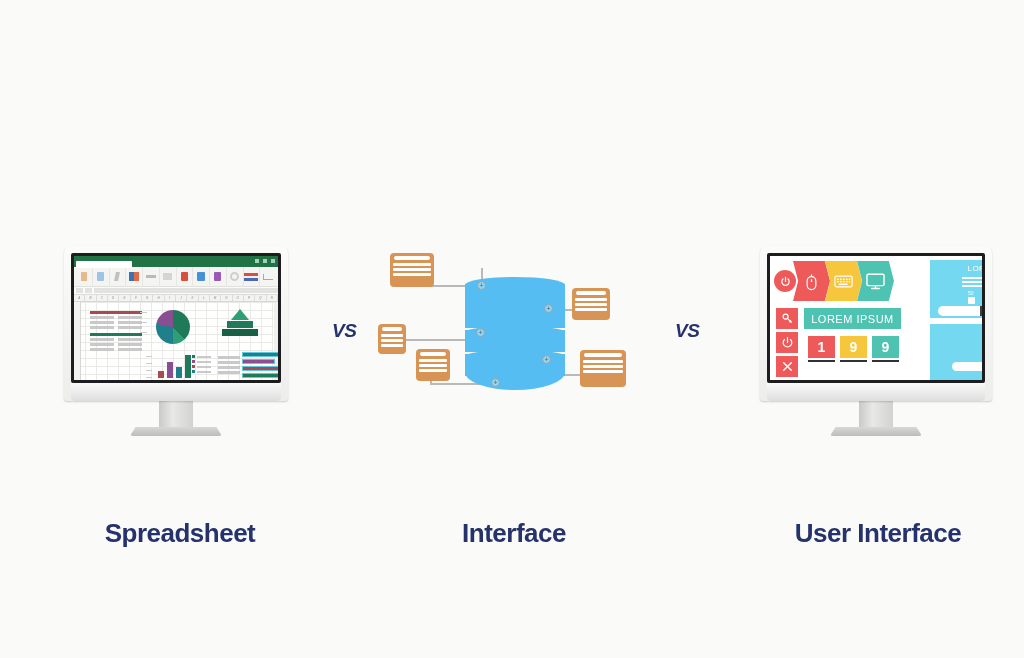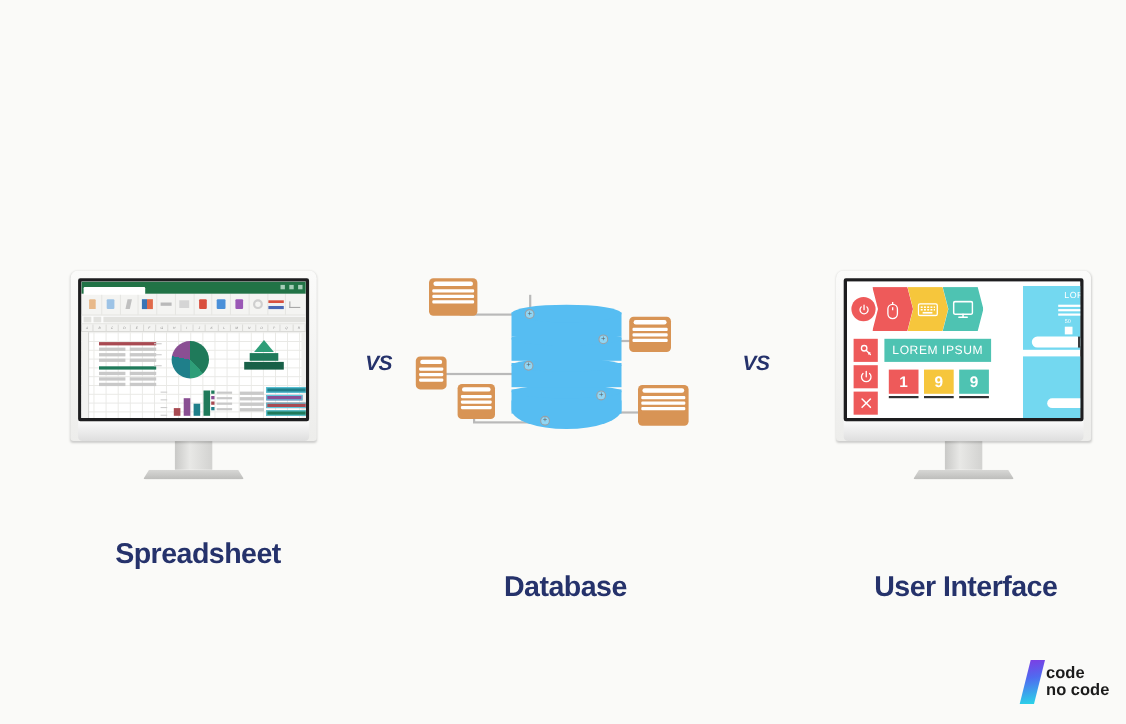--- a/index.html
+++ b/index.html
@@ -26,21 +26,21 @@
   }
   .vs.left  { left: 332px; top: 320px; }
   .vs.right { left: 675px; top: 320px; }
 
   
   .caption {
     position: absolute; text-align: center;
     font-size: 26px; font-weight: bold; color: #25326b;
     letter-spacing: -0.5px; width: 300px;
   }
-  .caption.c1 { left: 30px;  top: 488px; }
+  .caption.c1 { left: 30px;  top: 518px; }
   .caption.c2 { left: 364px; top: 518px; }
   .caption.c3 { left: 728px; top: 518px; }
 
   
   .monitor { position: absolute; }
   .mon-body {
     position: relative;
     background: #f2f2f0;
     border-radius: 7px 7px 3px 3px;
     padding: 7px 7px 0 7px;
@@ -552,24 +552,17 @@
 
         </div>
       </div>
       <div class="mon-chin"></div>
     </div>
     <div class="mon-neck"></div>
     <div class="mon-foot"></div>
   </div>
 
   <div class="caption c1">Spreadsheet</div>
-  <div class="caption c2">Database</div>
+  <div class="caption c2">Interface</div>
   <div class="caption c3">User Interface</div>
 
-  <div class="logo">
-    <div class="logo-slash"></div>
-    <div class="logo-text">
-      <div>code</div>
-      <div>no code</div>
-    </div>
-  </div>
 
 </div>
 
 </body></html>

